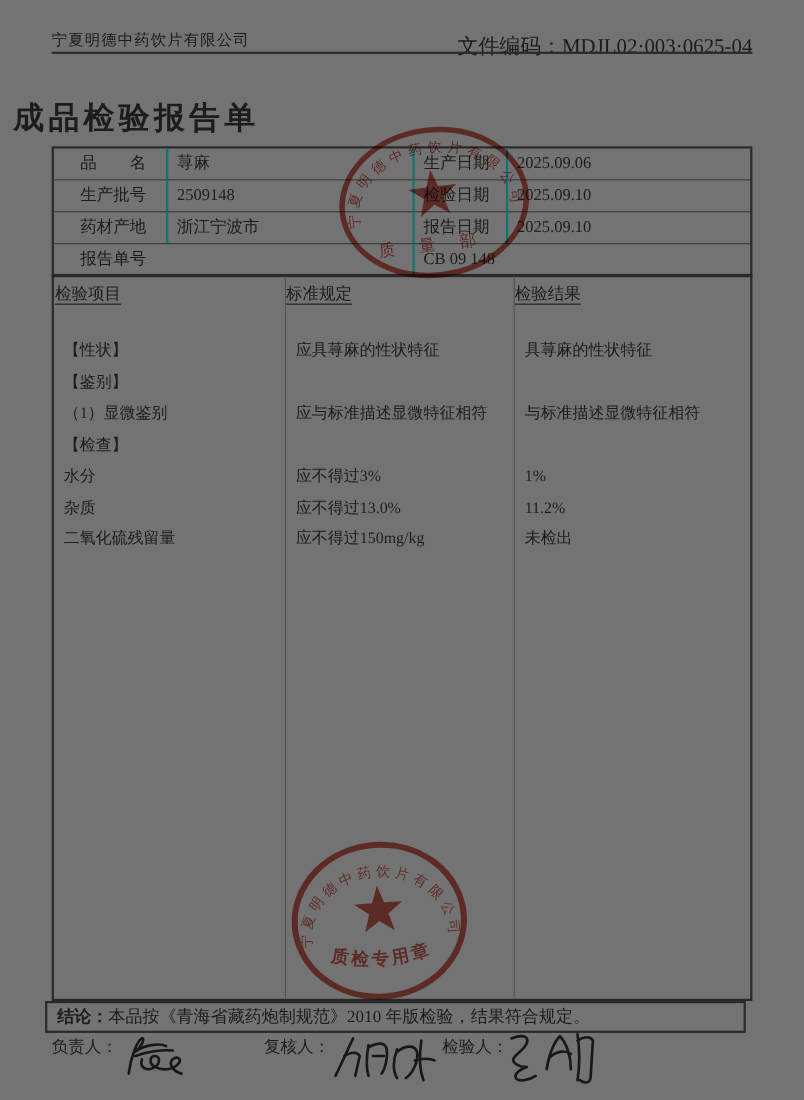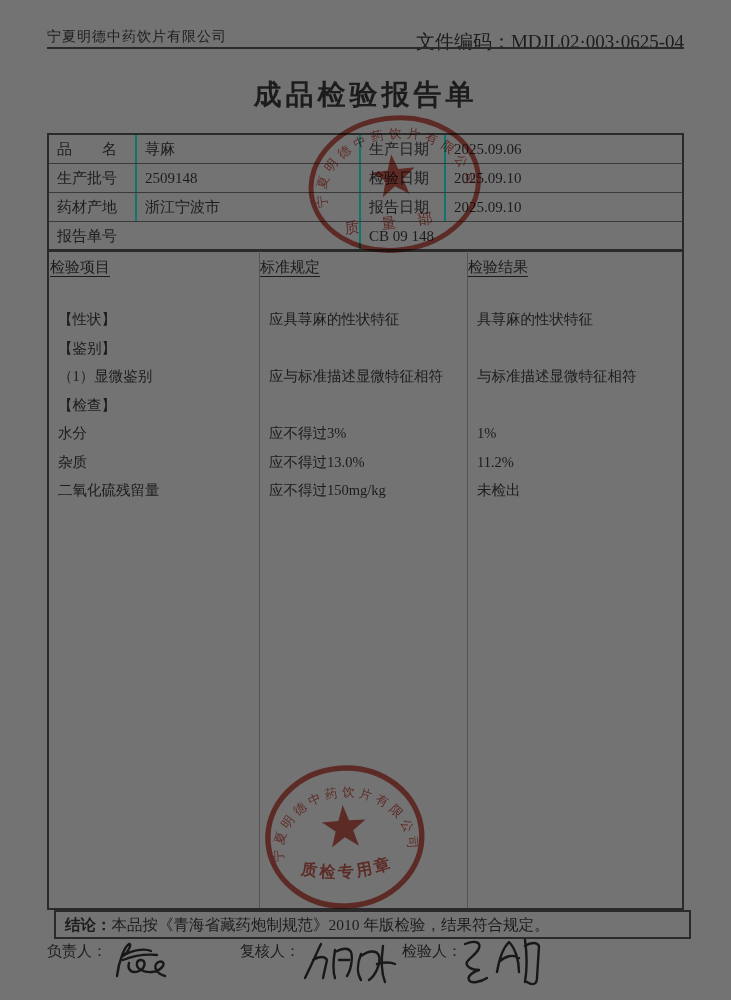--- a/index.html
+++ b/index.html
@@ -5,43 +5,43 @@
   html,body{margin:0;padding:0;}
   .page{
     position:relative;width:731px;height:1000px;background:#737373;overflow:hidden;
     font-family:"Liberation Serif","DejaVu Serif",serif;color:#1c1c1c;
   }
   
   .company-name{position:absolute;left:47px;top:28px;font-size:14px;letter-spacing:1px;}
   .file-code{position:absolute;right:47px;top:29px;font-size:19px;}
   .header-rule{position:absolute;left:47px;top:47px;width:637px;height:2px;background:#2a2a2a;}
   
-  .doc-title{position:absolute;left:0;right:0;top:76px;margin:0;text-align:center;
+  .doc-title{position:absolute;left:0;right:0;top:76px;margin:12px;text-align:left;
     font-size:28px;font-weight:bold;letter-spacing:4px;}
   
   .info-table{position:absolute;left:47px;top:133px;width:637px;border:2px solid #2a2a2a;box-sizing:border-box;}
-  .info-row{display:grid;grid-template-columns:86px 224px 85px 1fr;}
+  .info-row{display:grid;grid-template-columns:86px 224px 85px 1fr;padding-left:16px;}
   .info-row.span-row{grid-template-columns:310px 1fr;}
   .info-row + .info-row{border-top:1px solid #3a3a3a;}
   .info-cell{height:28px;line-height:28px;padding-left:8px;font-size:15px;white-space:nowrap;overflow:hidden;}
   .info-cell.bl{border-left:2px solid #0f766e;}
   .info-cell.spread{letter-spacing:0;}
   
   .main-table{position:absolute;left:47px;top:249px;width:637px;height:661px;
     border:2px solid #2a2a2a;box-sizing:border-box;display:grid;grid-template-columns:210px 208px 1fr;}
   .mcol{box-sizing:border-box;}
   .mcol + .mcol{border-left:1px solid #555;}
   .mhead{height:50px;padding-top:7px;font-size:15px;box-sizing:border-box;}
   .mhead span{text-decoration:underline;text-underline-offset:4px;}
   .mhead.left{padding-left:1px;}
   .mhead.center{text-align:left;}
   .tlines{padding-top:4px;}
   .tline{height:28.5px;line-height:28.5px;font-size:14.5px;padding-left:9px;white-space:nowrap;overflow:hidden;}
   
-  .conclusion-box{position:absolute;left:54px;top:910px;width:637px;height:29px;
+  .conclusion-box{position:absolute;left:41px;top:910px;width:637px;height:29px;
     border:2px solid #2a2a2a;box-sizing:border-box;line-height:25px;padding-left:9px;font-size:15.5px;white-space:nowrap;}
   .conclusion-box .lbl{font-weight:bold;}
   
   .sign-row{position:absolute;left:47px;top:938px;width:637px;height:60px;font-size:15px;}
   .sign-label{position:absolute;top:4px;}
   .sign-label.r1{left:0;}
   .sign-label.r2{left:193px;}
   .sign-label.r3{left:355px;}
   .sig{position:absolute;}
   .sig path{fill:none;stroke:#181818;stroke-width:2.4;stroke-linecap:round;stroke-linejoin:round;}

